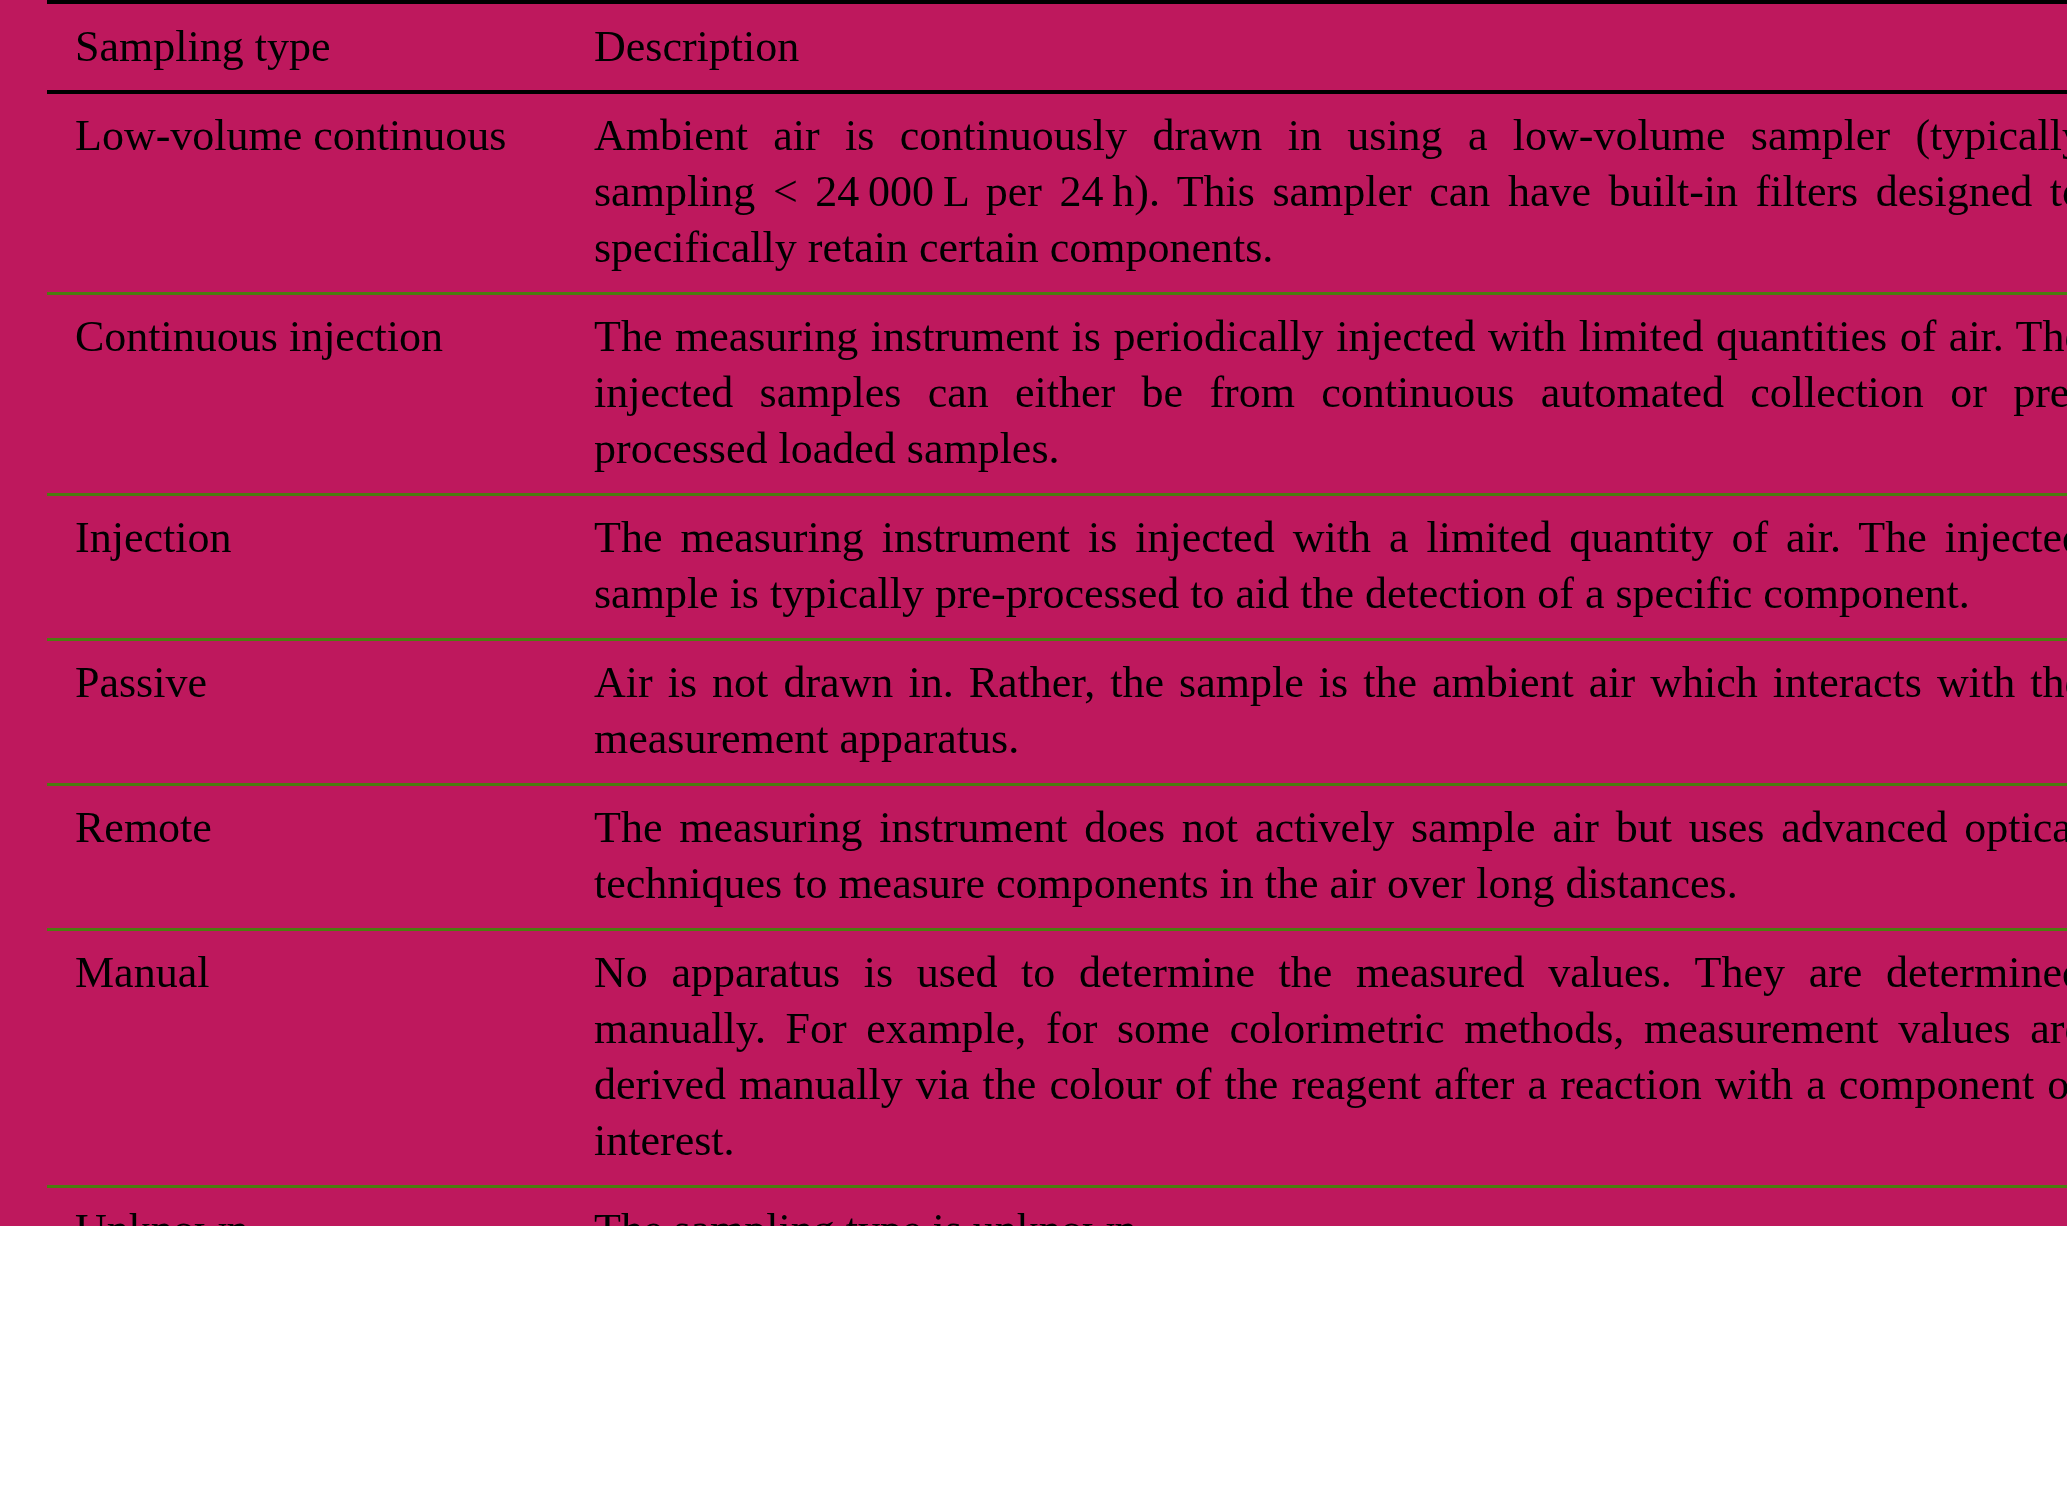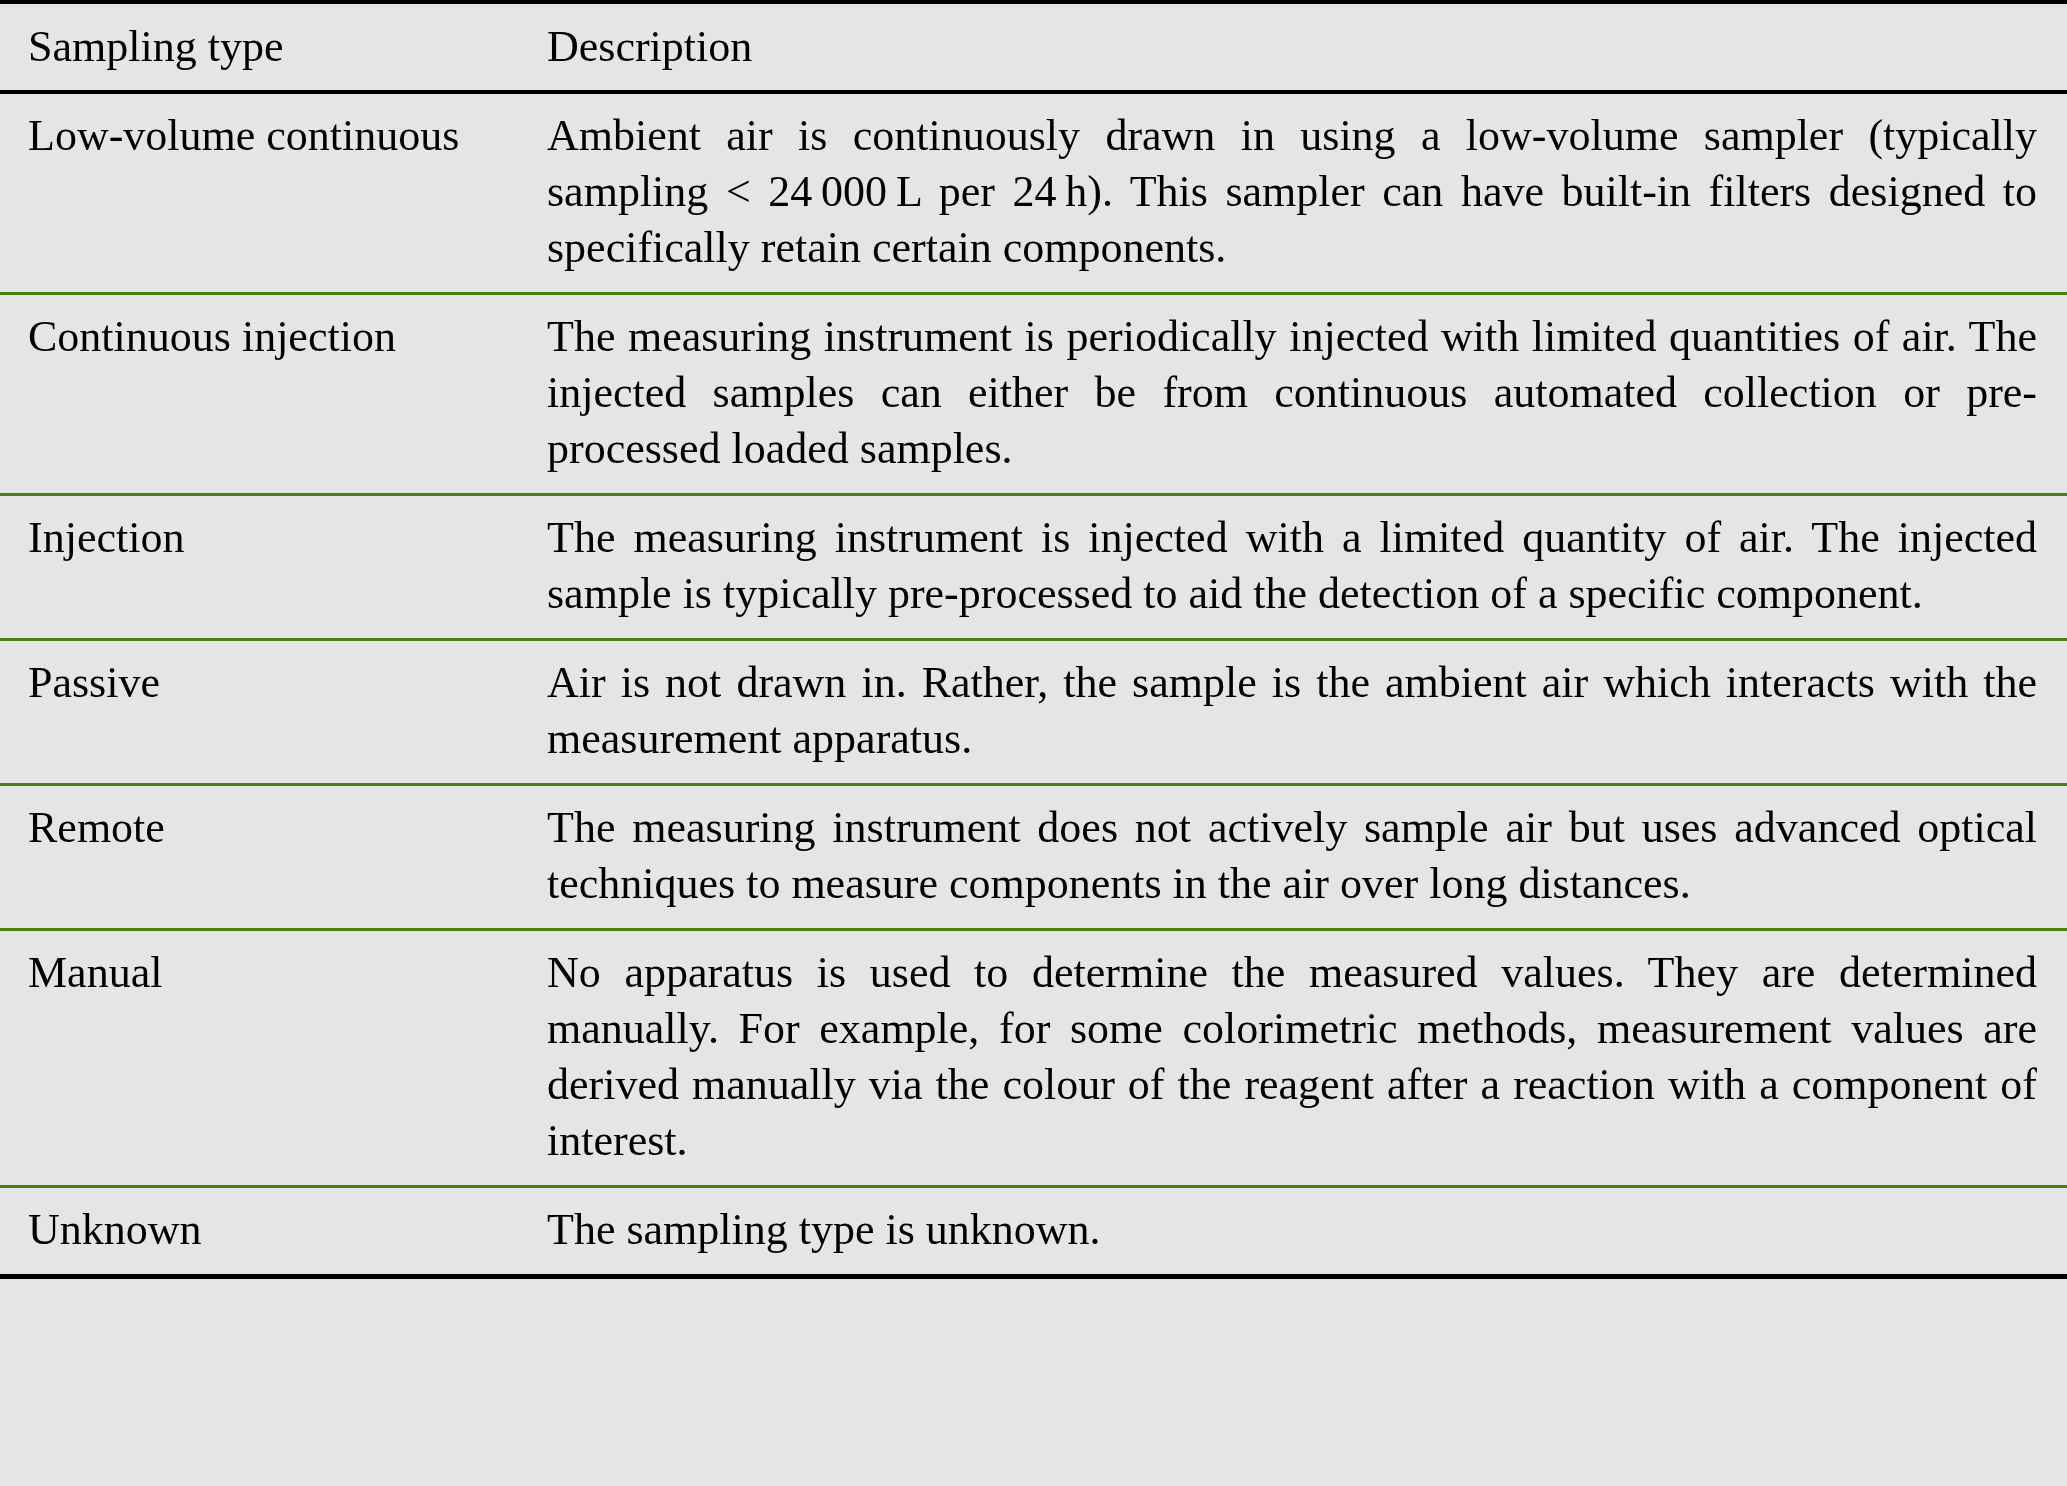--- a/index.html
+++ b/index.html
@@ -2,24 +2,25 @@
 <html><head>
 <meta charset="utf-8">
 <style>
   html, body {
     margin: 0;
     padding: 0;
     background: #ffffff;
   }
   .page {
     width: 2067px;
-    height: 1486px;
-    background: #e5e5e5;
+    height: 1226px;
+    background: #be185d;
     overflow: hidden;
     box-sizing: border-box;
+    padding-left: 47px;
   }
   table.sampling-table {
     width: 2067px;
     border-collapse: collapse;
     table-layout: fixed;
     font-family: "Liberation Serif", "DejaVu Serif", serif;
     font-size: 44px;
     line-height: 56px;
     color: #000000;
     border-top: 4px solid #000000;

